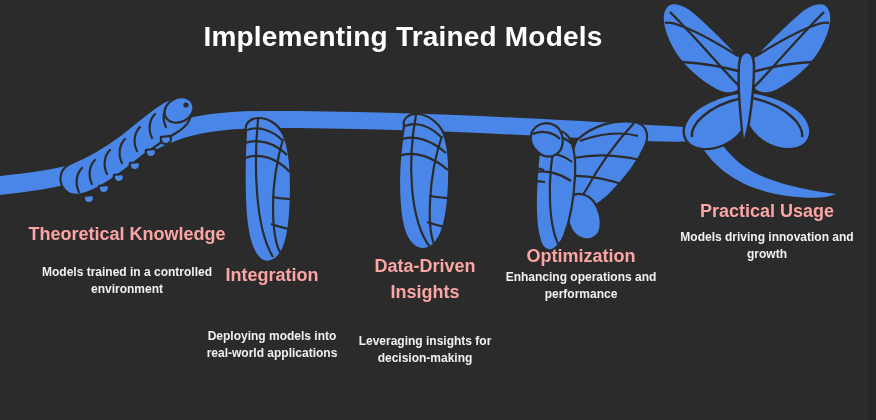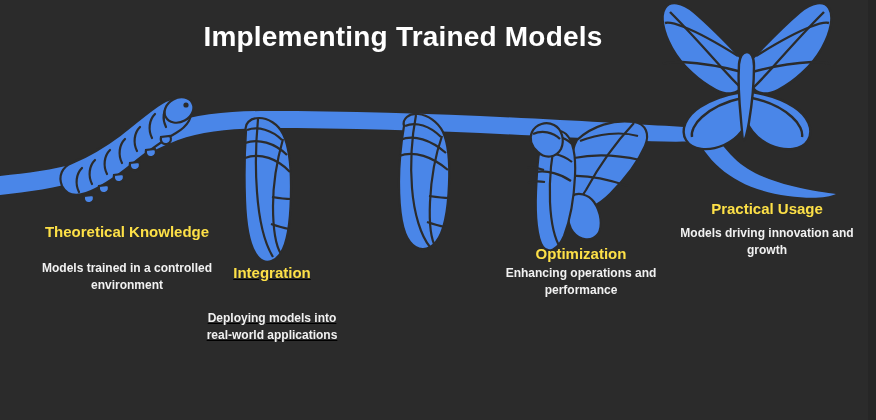--- a/index.html
+++ b/index.html
@@ -46,37 +46,37 @@
     color: #ffffff;
     letter-spacing: 0.2px;
     z-index: 3;
   }
   .stage {
     position: absolute;
     z-index: 4;
     text-align: center;
   }
   .stage-label {
-    color: #fde047;
+    color: #fca5a5;
     font-weight: bold;
-    font-size: 15px;
+    font-size: 18px;
     line-height: 1.45;
   }
   .stage-desc {
     color: #f1f1f1;
     font-weight: bold;
     font-size: 12px;
     line-height: 1.42;
   }
   
   #stage-0 { left: 25px;   top: 221px; width: 204px; }
   #stage-0 .stage-desc { margin-top: 17px; }
 
-  #stage-1 { left: 196px; top: 262px; width: 152px; text-decoration: underline; }
-  #stage-1 .stage-desc { margin-top: 26px; }
+  #stage-1 { left: 196px; top: 262px; width: 152px; }
+  #stage-1 .stage-desc { margin-top: 40px; }
 
   #stage-2 { left: 352px; top: 253px; width: 146px; }
   #stage-2 .stage-desc { margin-top: 28px; }
 
   #stage-3 { left: 498px; top: 243px; width: 166px; }
   #stage-3 .stage-desc { }
 
   #stage-4 { left: 668px; top: 198px; width: 198px; }
   #stage-4 .stage-desc { margin-top: 5px; }
 </style>
@@ -303,20 +303,24 @@
   <div class="stage" id="stage-0">
     <div class="stage-label">Theoretical Knowledge</div>
     <div class="stage-desc">Models trained in a controlled environment</div>
   </div>
 
   <div class="stage" id="stage-1">
     <div class="stage-label">Integration</div>
     <div class="stage-desc">Deploying models into real-world applications</div>
   </div>
 
+  <div class="stage" id="stage-2">
+    <div class="stage-label">Data-Driven Insights</div>
+    <div class="stage-desc">Leveraging insights for decision-making</div>
+  </div>
 
   <div class="stage" id="stage-3">
     <div class="stage-label">Optimization</div>
     <div class="stage-desc">Enhancing operations and performance</div>
   </div>
 
   <div class="stage" id="stage-4">
     <div class="stage-label">Practical Usage</div>
     <div class="stage-desc">Models driving innovation and growth</div>
   </div>

